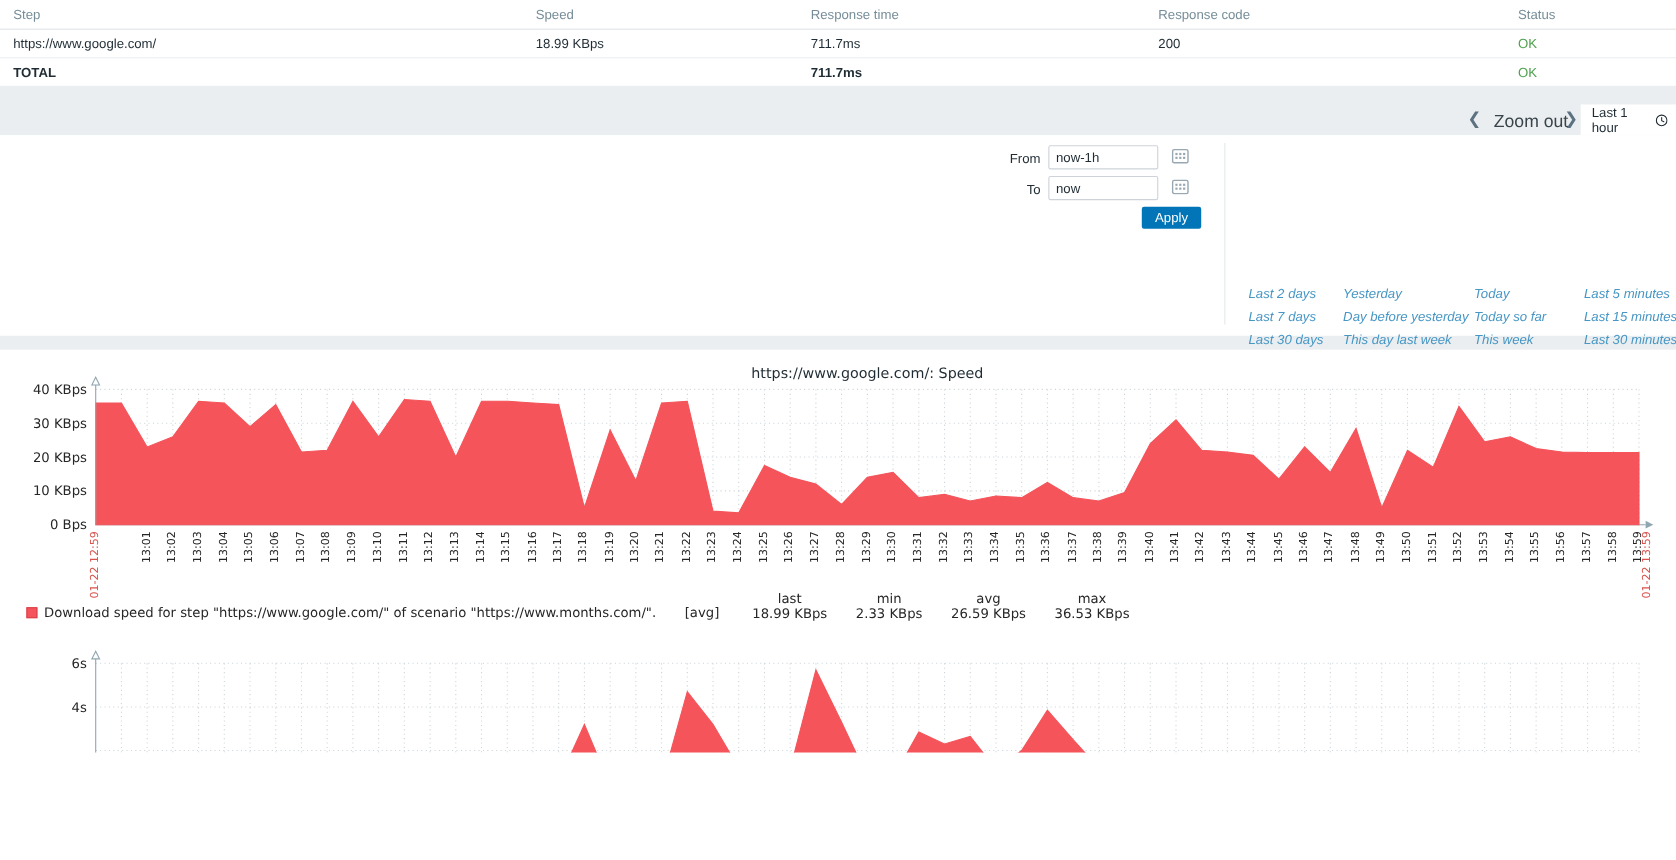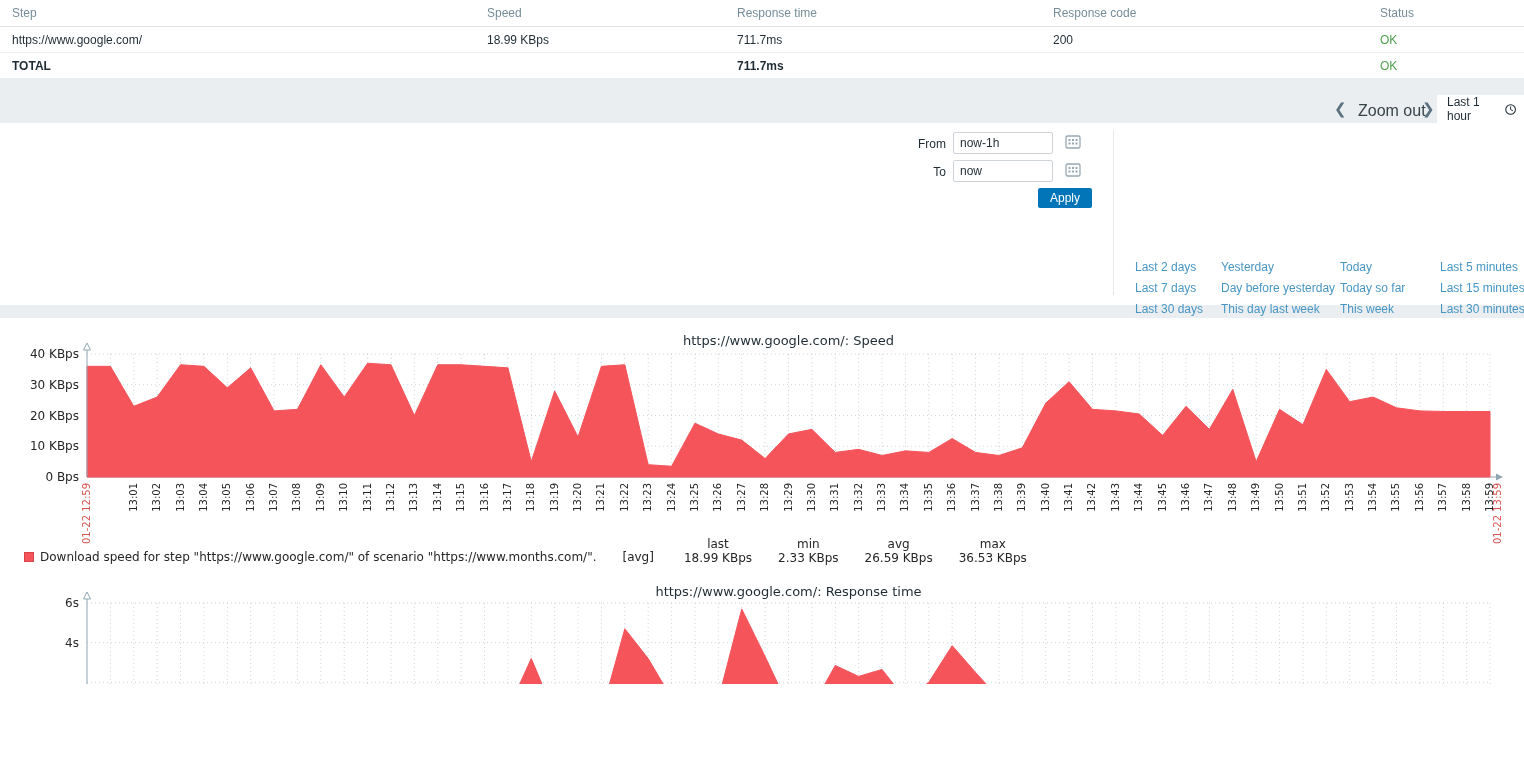--- a/index.html
+++ b/index.html
@@ -33,21 +33,21 @@
   
   .filter-panel { position:absolute; left:0; top:123px; width:1524px; height:182px; background:#fff; }
   .flabel { position:absolute; width:66px; text-align:right; font-size:12px; color:#1f2c33; }
   .ftext { position:absolute; width:100px; height:22px; border:1px solid #ced3d9; border-radius:2px;
            font-family:"Liberation Sans",sans-serif; font-size:12px; color:#1f2c33; padding:0 6px; }
   .calbtn { position:absolute; width:18px; height:18px; background:none; border:none; cursor:pointer; }
   .applybtn { position:absolute; left:1038px; top:188px; height:20px; padding:0 12px; background:#0275b8; color:#fff;
               border:none; border-radius:2px; font-family:"Liberation Sans",sans-serif; font-size:12px; cursor:pointer; }
   .vsep { position:absolute; left:1113px; top:130px; height:165px; width:0; border-left:1px solid #e3e8ea; }
   .qcol { position:absolute; top:134px; }
-  .ql-item { display:block; font-size:12px; line-height:21px; color:#4796c4; cursor:pointer; text-decoration:none; white-space:nowrap; }
+  .ql-item { display:block; font-size:12px; line-height:21px; color:#4796c4; cursor:pointer; text-decoration:none; white-space:nowrap;font-style:italic; }
   .ql-item.selected { background:#7a8c96; color:#fff; padding:1px 8px; margin-left:-8px; border-radius:2px; line-height:19px; margin-top:1px; margin-bottom:1px; }
 
   
   .charts-panel { position:absolute; left:0; top:318px; width:1524px; height:464px; background:#fff; }
   .chart { position:absolute; left:0; width:1524px; }
   #chart0 { top:330px; height:208px; }
   #chart1 { top:580px; height:202px; }
   .chart-title { position:absolute; left:87px; width:1403px; text-align:center; font-family:"DejaVu Sans",sans-serif;
                  font-size:13px; color:#1f2c33; }
   .ylab { position:absolute; left:0; width:79px; text-align:right; font-family:"DejaVu Sans",sans-serif; font-size:12px; color:#262626; }
@@ -339,21 +339,20 @@
       <span class="stat-h">avg</span>
       <span class="stat-v">26.59 KBps</span>
     </span>
     <span class="stat">
       <span class="stat-h">max</span>
       <span class="stat-v">36.53 KBps</span>
     </span>
   </div>
 
   <div class="chart" id="chart1">
-      <div class="chart-title" style="top: 4px;">https://www.google.com/: Response time</div>
       <svg class="plot-svg" width="1403" height="119" viewBox="0 0 1403 119" style="left: 87px; top: 23px;">
         <line x1="23.383333333333333" y1="0" x2="23.383333333333333" y2="119" stroke="#cdd5da" stroke-width="1" stroke-dasharray="1 3"></line>
         <line x1="46.766666666666666" y1="0" x2="46.766666666666666" y2="119" stroke="#cdd5da" stroke-width="1" stroke-dasharray="1 3"></line>
         <line x1="70.15" y1="0" x2="70.15" y2="119" stroke="#cdd5da" stroke-width="1" stroke-dasharray="1 3"></line>
         <line x1="93.53333333333333" y1="0" x2="93.53333333333333" y2="119" stroke="#cdd5da" stroke-width="1" stroke-dasharray="1 3"></line>
         <line x1="116.91666666666666" y1="0" x2="116.91666666666666" y2="119" stroke="#cdd5da" stroke-width="1" stroke-dasharray="1 3"></line>
         <line x1="140.3" y1="0" x2="140.3" y2="119" stroke="#cdd5da" stroke-width="1" stroke-dasharray="1 3"></line>
         <line x1="163.68333333333334" y1="0" x2="163.68333333333334" y2="119" stroke="#cdd5da" stroke-width="1" stroke-dasharray="1 3"></line>
         <line x1="187.06666666666666" y1="0" x2="187.06666666666666" y2="119" stroke="#cdd5da" stroke-width="1" stroke-dasharray="1 3"></line>
         <line x1="210.45" y1="0" x2="210.45" y2="119" stroke="#cdd5da" stroke-width="1" stroke-dasharray="1 3"></line>

